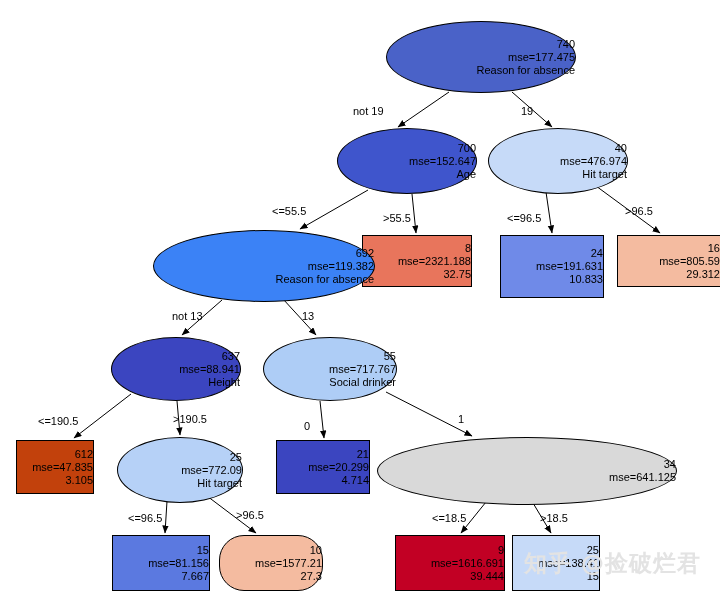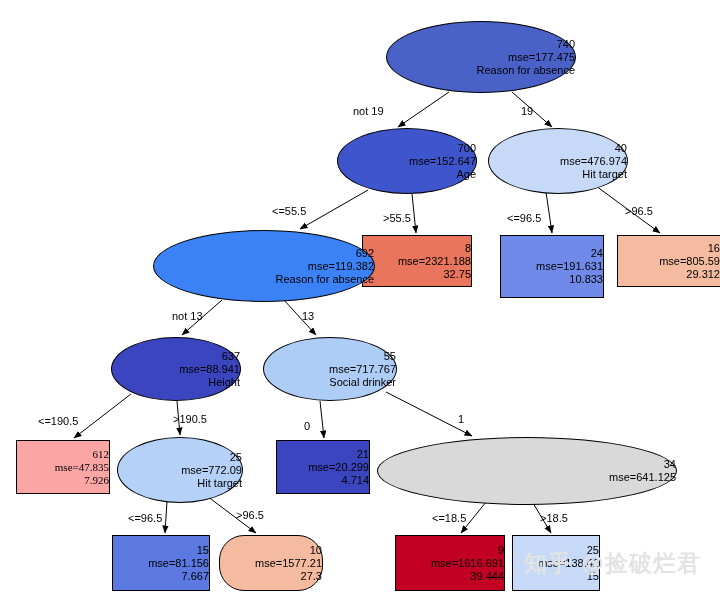--- a/index.html
+++ b/index.html
@@ -86,24 +86,24 @@
       <div class="node ellipse" style="left: 111px; top: 337px; width: 130px; height: 64px; background: rgb(59, 69, 192);">
         <span class="ln">637</span>
         <span class="ln">mse=88.941</span>
         <span class="ln">Height</span>
       </div>
       <div class="node ellipse" style="left: 263px; top: 337px; width: 134px; height: 64px; background: rgb(174, 205, 246);">
         <span class="ln">55</span>
         <span class="ln">mse=717.767</span>
         <span class="ln">Social drinker</span>
       </div>
-      <div class="node box" style="left: 16px; top: 440px; width: 94px; height: 54px; background: #fca5a5; font-family: Liberation Serif, serif;">
+      <div class="node box" style="left: 16px; top: 440px; width: 78px; height: 54px; background: #c2410c;">
         <span class="ln">612</span>
         <span class="ln">mse=47.835</span>
-        <span class="ln">7.926</span>
+        <span class="ln">3.105</span>
       </div>
       <div class="node ellipse" style="left: 117px; top: 437px; width: 126px; height: 66px; background: rgb(182, 209, 247);">
         <span class="ln">25</span>
         <span class="ln">mse=772.09</span>
         <span class="ln">Hit target</span>
       </div>
       <div class="node box" style="left: 276px; top: 440px; width: 94px; height: 54px; background: rgb(59, 69, 192);">
         <span class="ln">21</span>
         <span class="ln">mse=20.299</span>
         <span class="ln">4.714</span>

